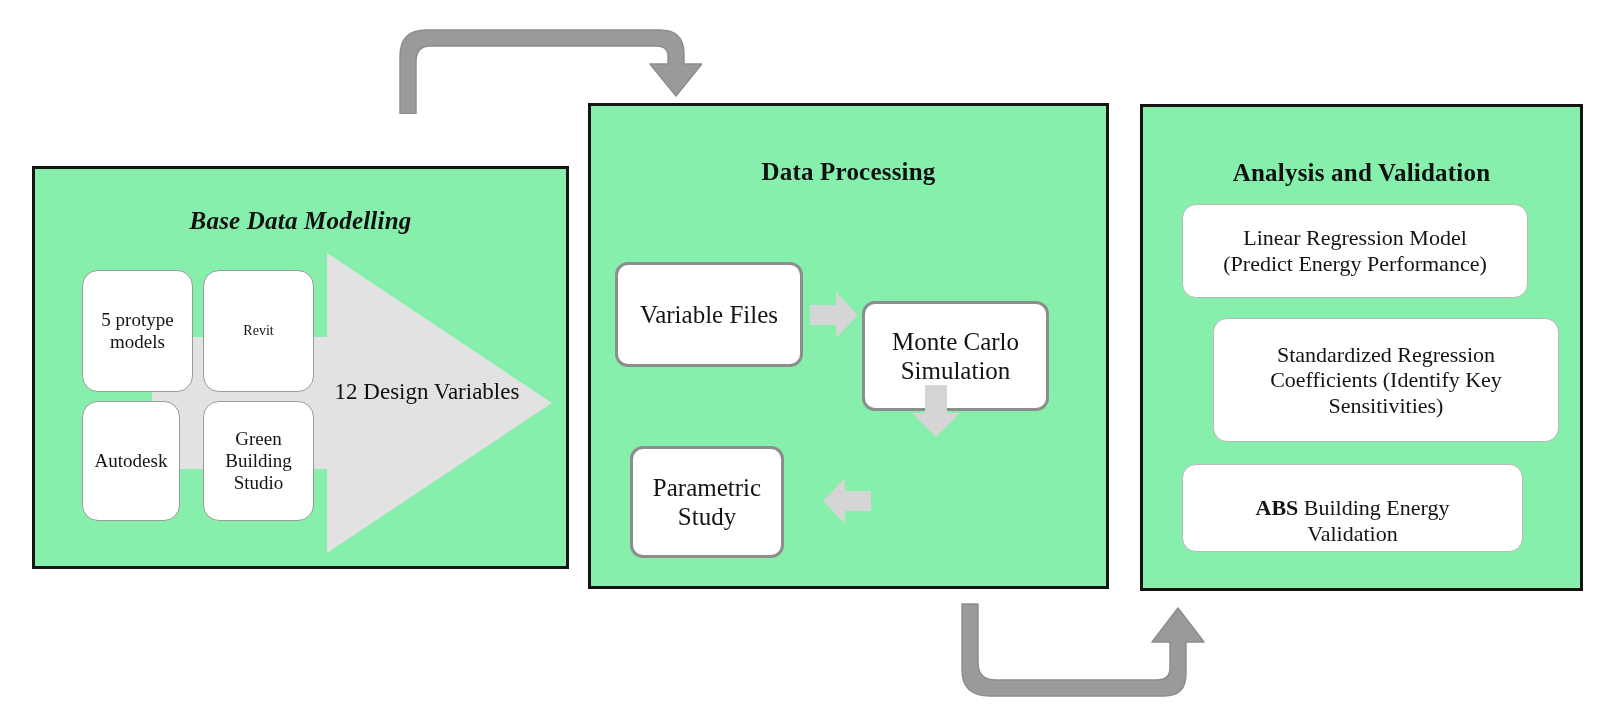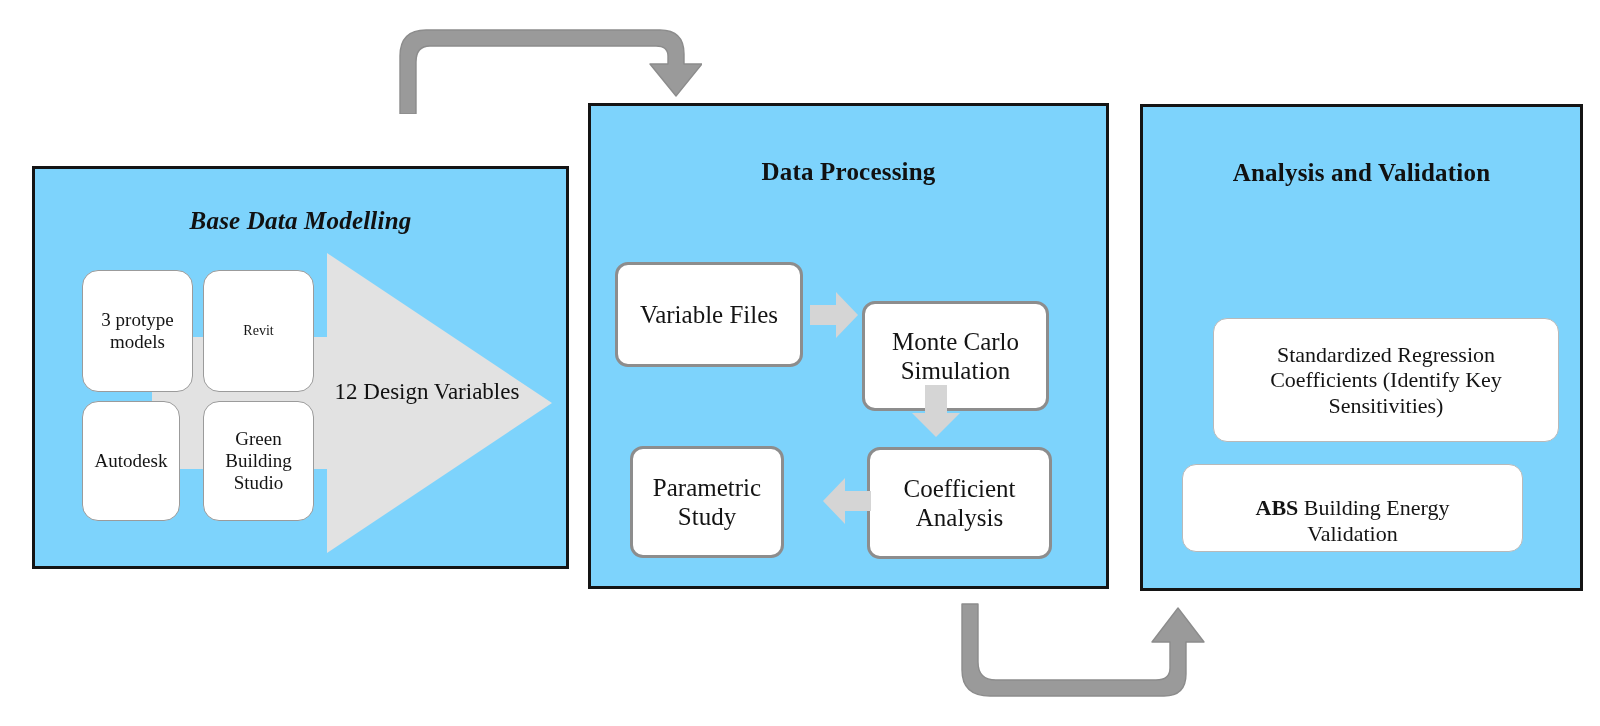--- a/index.html
+++ b/index.html
@@ -16,21 +16,21 @@
     position: relative;
     width: 1600px;
     height: 726px;
     background: #ffffff;
     overflow: hidden;
   }
 
   
   .panel {
     position: absolute;
-    background: #7dd3fc;
+    background: #86efac;
     border: 3px solid #141414;
     box-sizing: border-box;
   }
   #panel-base      { left: 32px;   top: 166px; width: 537px; height: 403px; }
   #panel-process   { left: 588px;  top: 103px; width: 521px; height: 486px; }
   #panel-analysis  { left: 1140px; top: 104px; width: 443px; height: 487px; }
 
   .panel-title {
     position: absolute;
     left: 0;
@@ -180,21 +180,21 @@
                L 175 0
                L 400 150
                L 175 300
                L 175 216
                L 0 216 Z" fill="#e2e2e2"></path>
     </svg>
   </div>
   <div id="design-arrow-label">12 Design Variables</div>
 
   <div class="rbox rbox-thin" id="box-prototype">
-    <span style="white-space:pre-line">3 protype
+    <span style="white-space:pre-line">5 protype
 models</span>
   </div>
   <div class="rbox rbox-thin" id="box-revit">
     <span style="white-space:pre-line">Revit</span>
   </div>
   <div class="rbox rbox-thin" id="box-autodesk">
     <span style="white-space:pre-line">Autodesk</span>
   </div>
   <div class="rbox rbox-thin" id="box-gbs">
     <span style="white-space:pre-line">Green
@@ -206,24 +206,20 @@
     <div class="panel-title">Data Processing</div>
   </div>
 
   <div class="rbox rbox-thick" id="box-variable-files">
     <span style="white-space:pre-line">Variable Files</span>
   </div>
   <div class="rbox rbox-thick" id="box-monte-carlo">
     <span style="white-space:pre-line">Monte Carlo
 Simulation</span>
   </div>
-  <div class="rbox rbox-thick" id="box-coefficient">
-    <span style="white-space:pre-line">Coefficient
-Analysis</span>
-  </div>
   <div class="rbox rbox-thick" id="box-parametric">
     <span style="white-space:pre-line">Parametric
 Study</span>
   </div>
 
   <div class="mini-arrow" id="arrow-vf-mc">
     <svg viewBox="0 0 48 46" xmlns="http://www.w3.org/2000/svg">
       <path d="M 0 13 L 26 13 L 26 0 L 48 23 L 26 46 L 26 33 L 0 33 Z" fill="#d5d5d5"></path>
     </svg>
   </div>
@@ -235,20 +231,24 @@
   <div class="mini-arrow" id="arrow-ca-ps">
     <svg viewBox="0 0 48 46" xmlns="http://www.w3.org/2000/svg">
       <path d="M 48 13 L 22 13 L 22 0 L 0 23 L 22 46 L 22 33 L 48 33 Z" fill="#d5d5d5"></path>
     </svg>
   </div>
 
   <div class="panel" id="panel-analysis">
     <div class="panel-title">Analysis and Validation</div>
   </div>
 
+  <div class="rbox rbox-soft" id="box-linear-reg">
+    <span style="white-space:pre-line">Linear Regression Model
+(Predict Energy Performance)</span>
+  </div>
   <div class="rbox rbox-soft" id="box-std-reg">
     <span style="white-space:pre-line">Standardized Regression
 Coefficients (Identify Key
 Sensitivities)</span>
   </div>
   <div class="rbox rbox-soft" id="box-abs-val">
     <span style="white-space:pre-line">
       <span class="bold-lead">ABS</span><span style="white-space:pre-line"> Building Energy
 Validation</span>
     </span>

